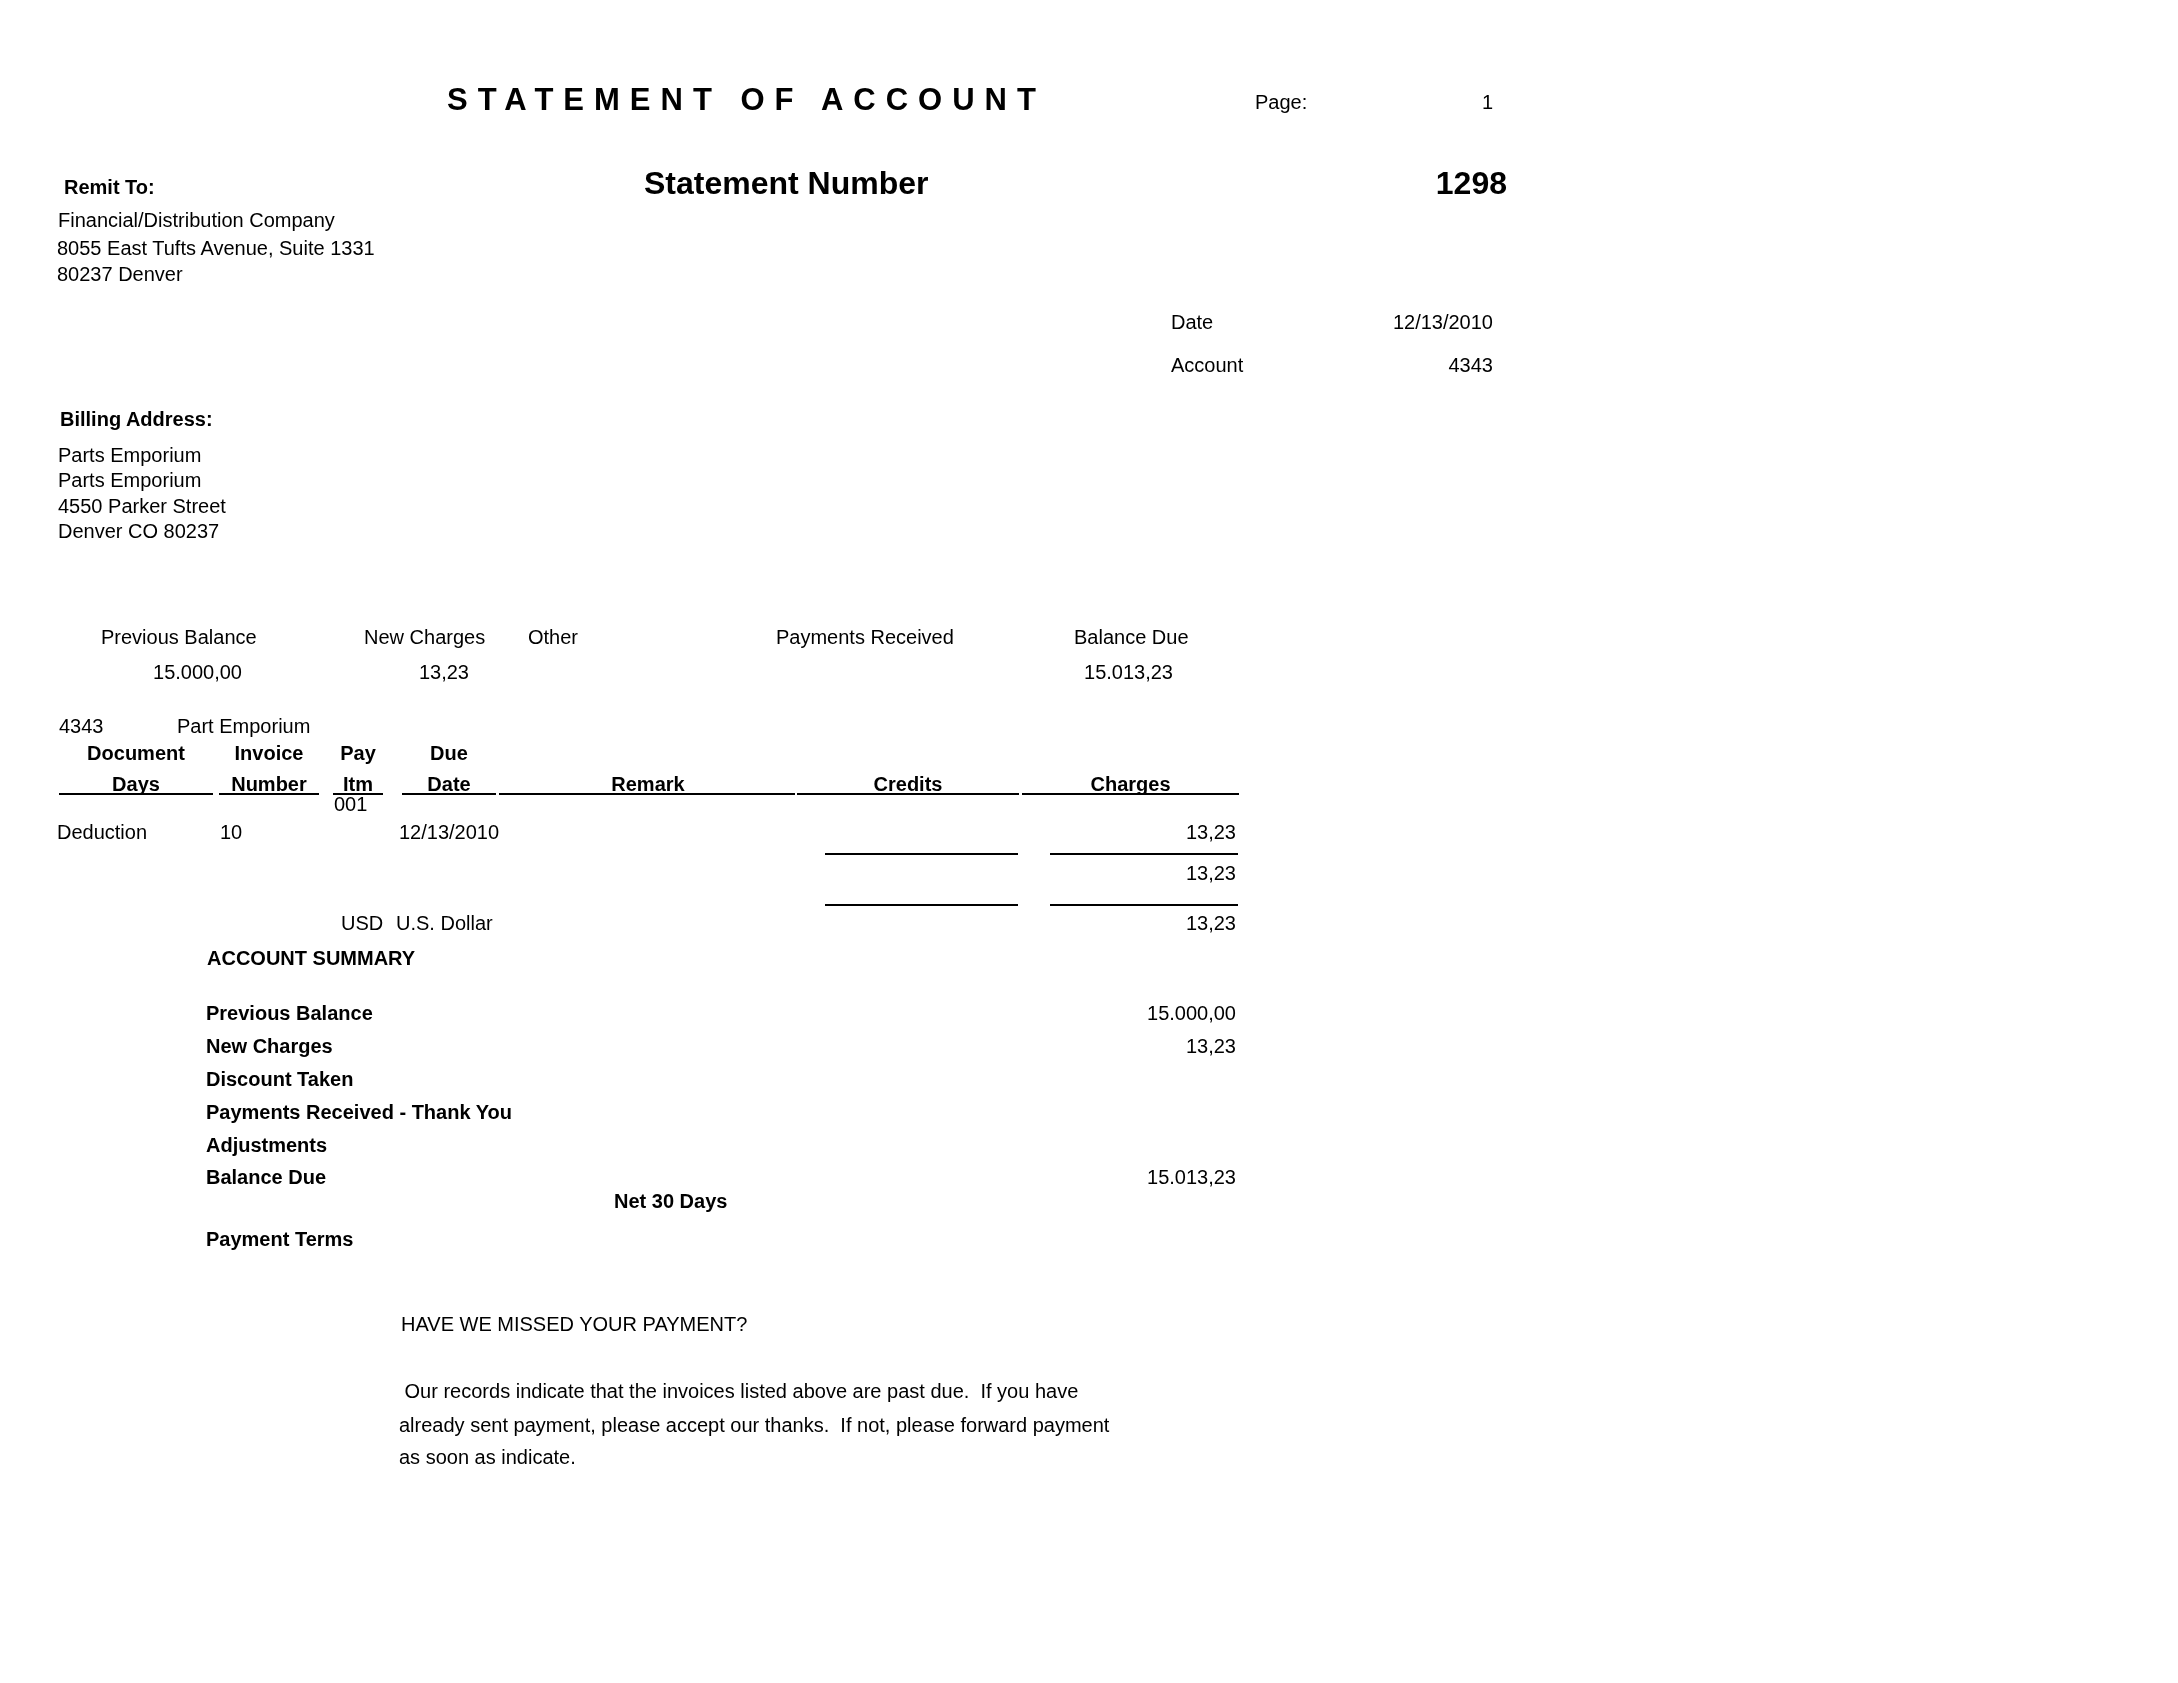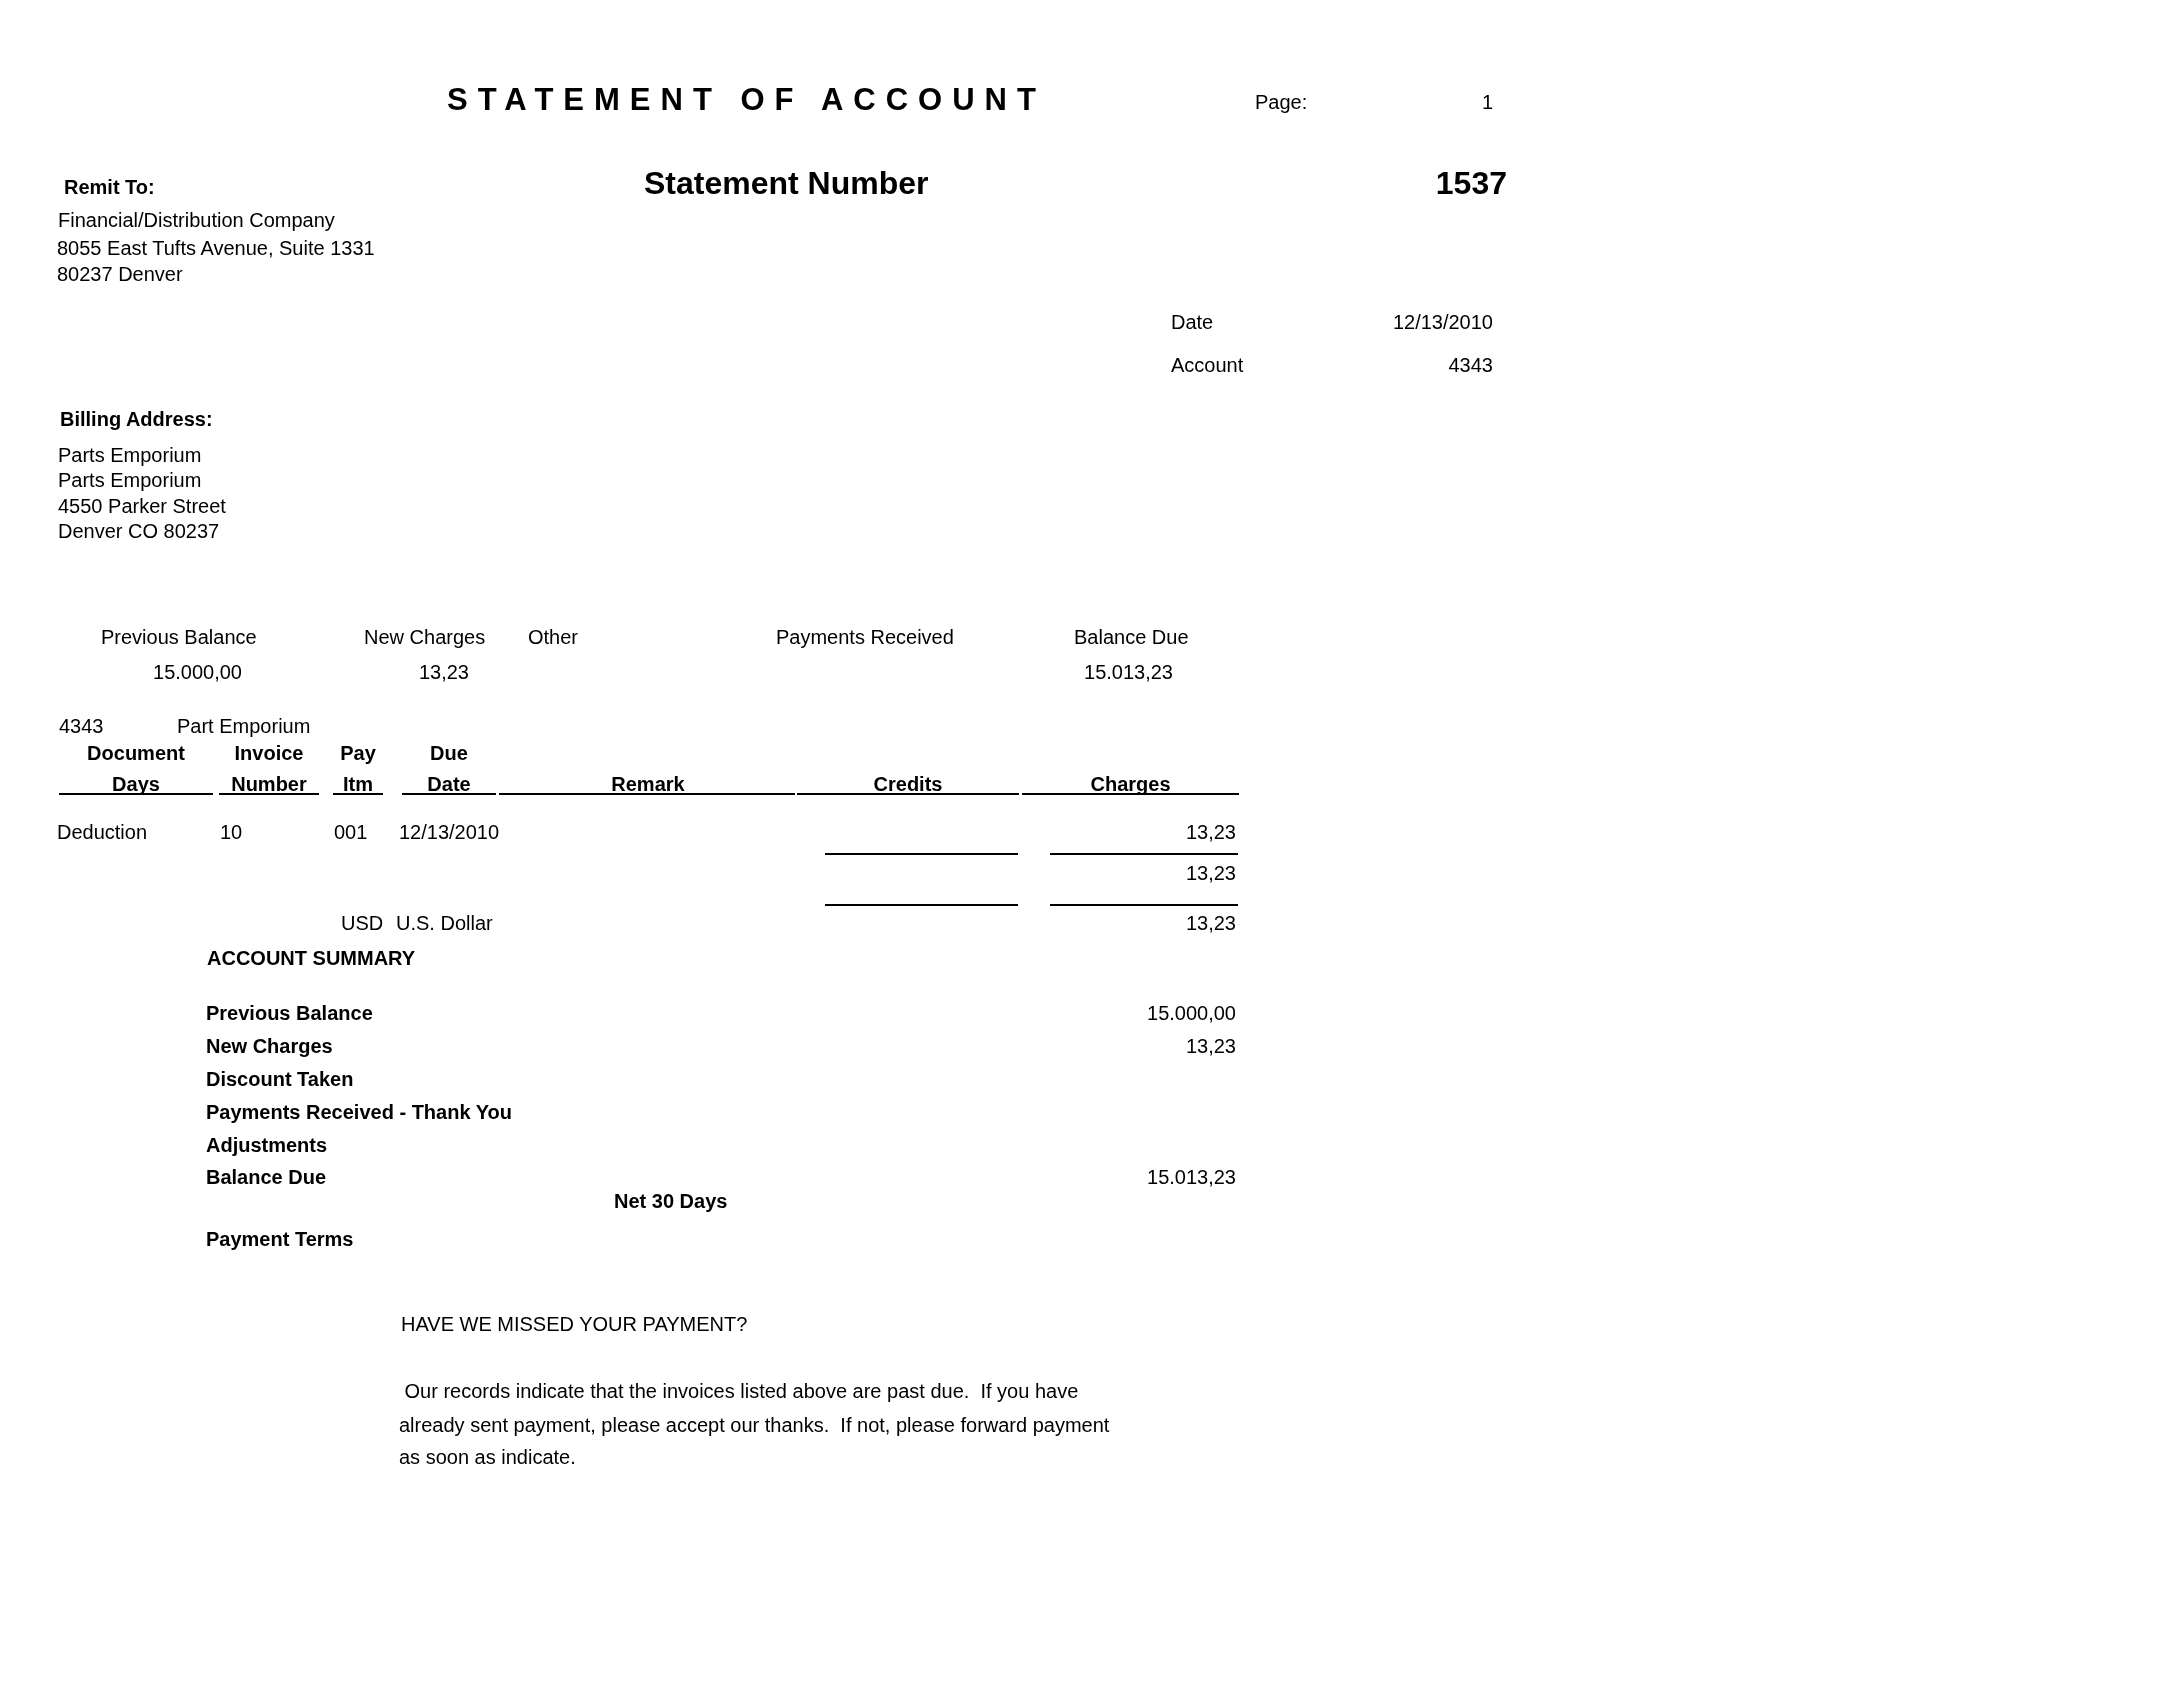--- a/index.html
+++ b/index.html
@@ -41,21 +41,21 @@
 </head>
 <body>
 
 <div class="page">
 
   <div class="abs doc-title" style="left:447px; top:83px;">STATEMENT OF ACCOUNT</div>
   <div class="abs" style="left:1255px; top:91px;">Page:</div>
   <div class="abs right" style="left:1394px; top:91px; width:99px;">1</div>
 
   <div class="abs stmt-big" style="left:644px; top:166px;">Statement Number</div>
-  <div class="abs stmt-big right" style="left:1309px; top:166px; width:198px;">1537</div>
+  <div class="abs stmt-big right" style="left:1309px; top:166px; width:198px;">1298</div>
 
   <div class="abs b" style="left:64px; top:176px;">Remit To:</div>
   <div class="abs" style="left:58px; top:209px;">Financial/Distribution Company</div>
   <div class="abs" style="left:57px; top:237px;">8055 East Tufts Avenue, Suite 1331</div>
   <div class="abs" style="left:57px; top:263px;">80237 Denver</div>
 
   <div class="abs" style="left:1171px; top:311px;">Date</div>
   <div class="abs right" style="left:1344px; top:311px; width:149px;">12/13/2010</div>
   <div class="abs" style="left:1171px; top:354px;">Account</div>
   <div class="abs right" style="left:1344px; top:354px; width:149px;">4343</div>
@@ -96,21 +96,21 @@
   <div class="rule" style="left:219px;  top:793px; width:100px;"></div>
   <div class="rule" style="left:333px;  top:793px; width:50px;"></div>
   <div class="rule" style="left:402px;  top:793px; width:94px;"></div>
   <div class="rule" style="left:499px;  top:793px; width:296px;"></div>
   <div class="rule" style="left:797px;  top:793px; width:222px;"></div>
   <div class="rule" style="left:1022px; top:793px; width:217px;"></div>
 
   <div>
     <div class="abs" style="left:57px; top:821px;">Deduction</div>
     <div class="abs" style="left:220px; top:821px;">10</div>
-    <div class="abs" style="left:334px; top:821px;">001</div>
+    <div class="abs" style="left:334px; top:793px;">001</div>
     <div class="abs" style="left:399px; top:821px;">12/13/2010</div>
     <div class="abs" style="left:499px; top:821px;"></div>
     <div class="abs right" style="left:870px; top:821px; width:149px;"></div>
     <div class="abs right" style="left:1087px; top:821px; width:149px;">13,23</div>
   </div>
 
   <div class="rule" style="left:825px;  top:853px; width:193px;"></div>
   <div class="rule" style="left:1050px; top:853px; width:188px;"></div>
   <div class="abs right" style="left:1087px; top:862px; width:149px;">13,23</div>
   <div class="rule" style="left:825px;  top:904px; width:193px;"></div>

